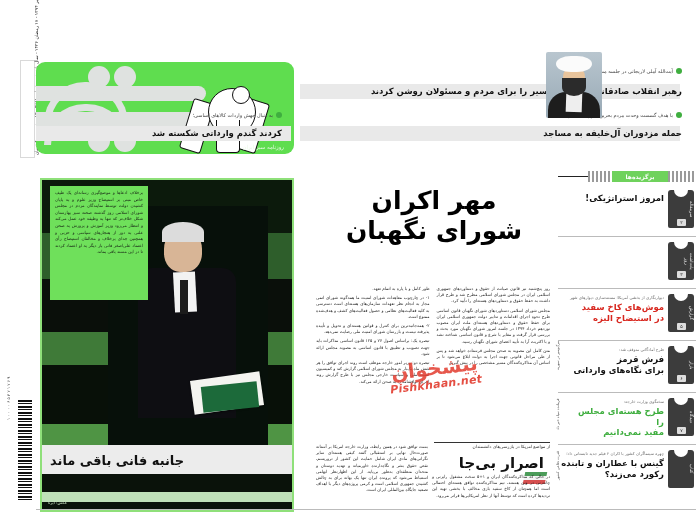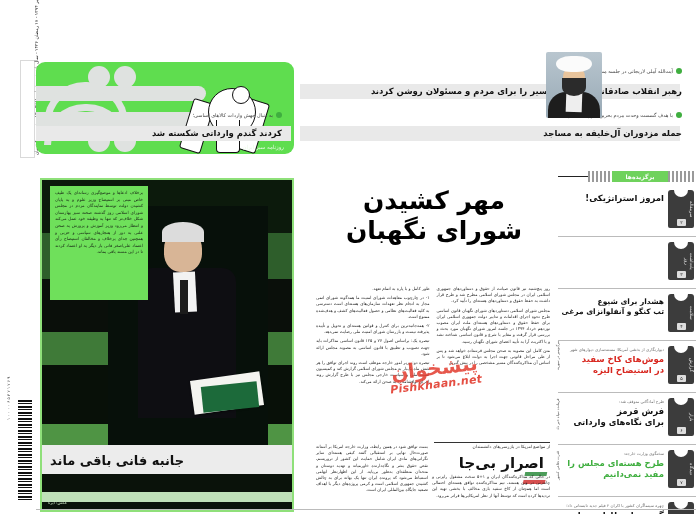--- a/index.html
+++ b/index.html
@@ -188,21 +188,21 @@
     writing-mode:vertical-rl;text-orientation:mixed;height:20px;
   }
   .sb-badge .num{
     position:absolute;left:9px;bottom:2px;width:9px;height:7px;background:#ddd;color:#222;
     font-size:4.5px;line-height:7px;text-align:center;border-radius:1px;
   }
   .sb-txt{flex:1;text-align:right;padding-top:1px;}
   .sb-kicker{font-size:4.1px;line-height:5.4px;color:#6a6a6a;display:block;margin-bottom:2px;}
   .sb-title{font-size:8.5px;line-height:10.5px;font-weight:bold;color:#111;display:block;}
   .sb-title.red{color:#d8271f;}
-  .sb-title.green{color:#3fae3f;}
+  .sb-title.green{color:#3fae3f;padding-left:10px;}
 
   
   .rstrip{
     position:absolute;left:551px;top:300px;width:7px;height:180px;
     font-size:3.6px;color:#555;
   }
   .rstrip span{display:block;line-height:5px;white-space:nowrap;
     transform:rotate(-90deg);transform-origin:left top;position:absolute;left:5px;}
 
   
@@ -285,21 +285,21 @@
       <p>برخلاف ادعاها و موضع‌گیری رسانه‌ای یک طیف خاص مبنی بر استیضاح وزیر علوم و به پایان کشیدن دولت توسط نمایندگان مردم در مجلس شورای اسلامی روز گذشته صحنه سبز بهارستان شکل خلاف‌تر که تنها به وظیفه خود عمل می‌کند و انتظار می‌رود وزیر آموزش و پرورش به صحن علنی به دور از هنجارهای سیاسی و حزبی و همچنین جدای برخلاف و مخالفان استیضاح رأی اعتماد علی‌اصغر فانی بار دیگر به او اعتماد کردند تا در این مسند باقی بماند.</p>
     </div>
 
     <div class="photocap">
       <span class="t">جانبه فانی باقی ماند</span>
     </div>
     <div class="photo-credit">عکس: ایرنا</div>
   </div>
 
   <div class="mainhead">
-    <span class="l">مهر کشیدن</span>
+    <span class="l">مهر اکران</span>
     <span class="l">شورای نگهبان</span>
   </div>
 
   <div class="cols">
     <div class="col">
       <p>روز پنج‌شنبه نیز قانون صیانت از حقوق و دستاوردهای جمهوری اسلامی ایران در مجلس شورای اسلامی مطرح شد و طرح قرار داشت به حفظ حقوق و دستاوردهای هسته‌ای را تأیید کرد.</p>
       <p>مجلس شورای اسلامی دستاوردهای شورای نگهبان قانون اساسی طرح نحوه اجرای اقدامات و تدابیر دولت جمهوری اسلامی ایران برای حفظ حقوق و دستاوردهای هسته‌ای ملت ایران مصوب نوزدهم خرداد ۱۳۹۴ در جلسه امروز شورای نگهبان مورد بحث و بررسی قرار گرفت و مغایر با شرع و قانون اساسی شناخته نشد و با اکثریت آرا به تأیید اعضای شورای نگهبان رسید.</p>
       <p>متن کامل این مصوبه به صحن مجلس فرستاده خواهد شد و پس از طی مراحل قانونی جهت اجرا به دولت ابلاغ می‌شود تا بر اساس آن مذاکره‌کنندگان مسیر مشخصی را در پیش گیرند.</p>
     </div>
     <div class="col">
@@ -343,31 +343,20 @@
       </div>
     </div>
 
     <div class="sb-item">
       <div class="sb-badge">
         <span class="lbl">یادداشت روز</span>
         <span class="num">۳</span>
       </div>
     </div>
 
-    <div class="sb-item">
-      <div class="sb-badge">
-        <span class="lbl">سلامت</span>
-        <span class="num">۴</span>
-      </div>
-      <div class="sb-txt">
-        <span class="sb-kicker"></span>
-        <span class="sb-title" style="white-space:pre-line;font-size:7.5px;line-height:9.5px;">هشدار برای شیوع
-تب کنگو و آنفلوانزای مرغی</span>
-      </div>
-    </div>
 
     <div class="sb-item">
       <div class="sb-badge">
         <span class="lbl">گزارش</span>
         <span class="num">۵</span>
       </div>
       <div class="sb-txt">
         <span class="sb-kicker">دیوارنگاری از بخشی آمریکا؛ مستندسازی دیوارهای شهر</span>
         <span class="sb-title red" style="white-space:pre-line">موش‌های کاخ سفید
 در استیضاح الیزه</span>

